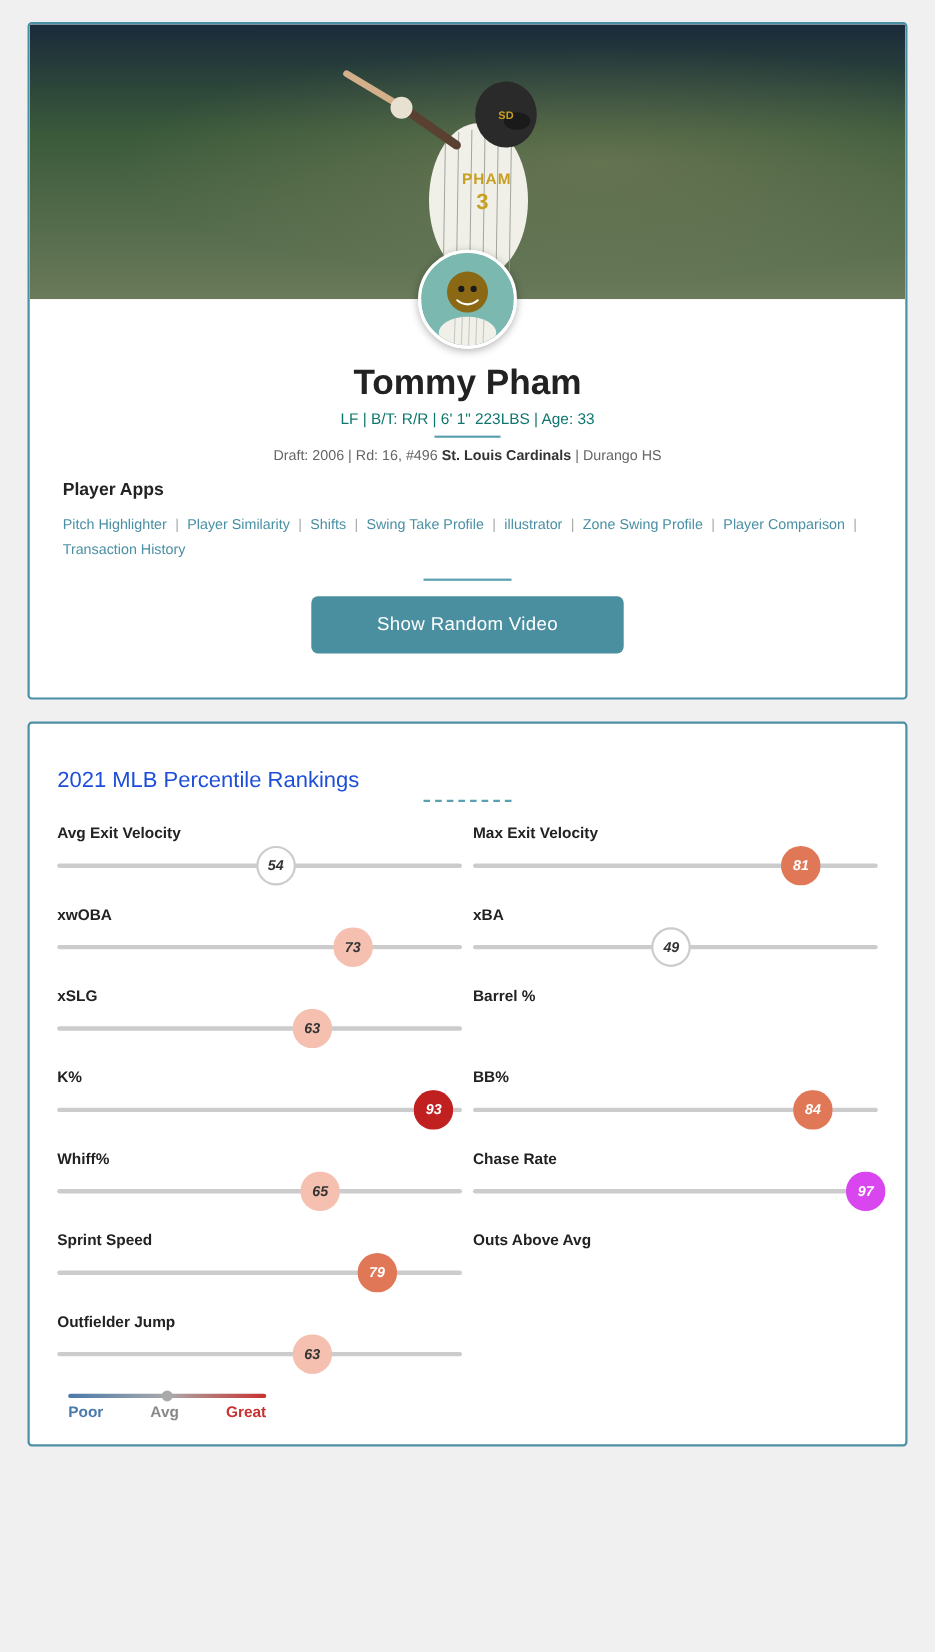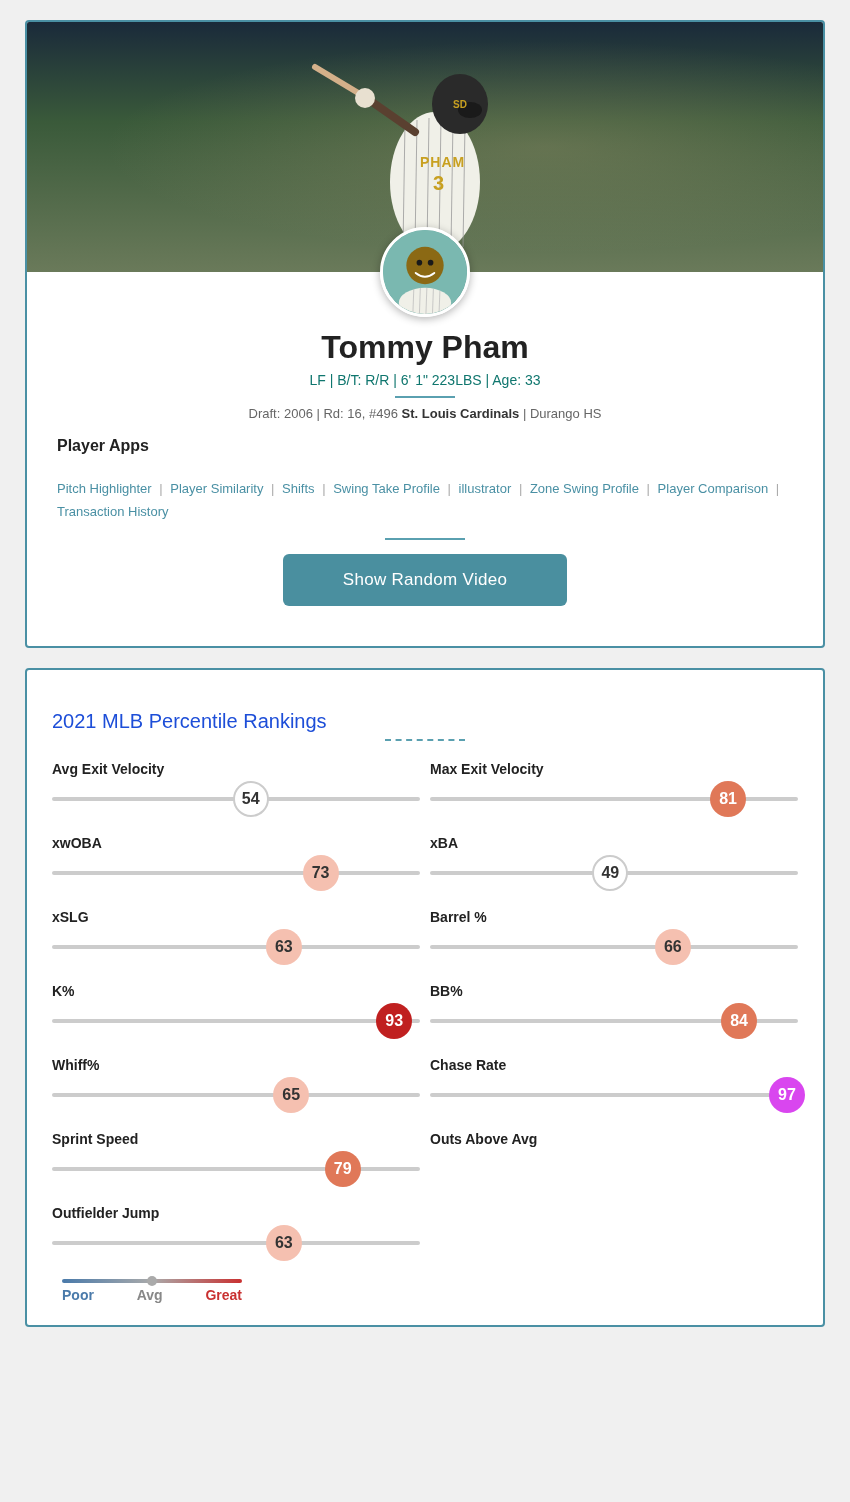--- a/index.html
+++ b/index.html
@@ -102,21 +102,21 @@
     }
 
     .player-apps-section {
       padding: 0 30px 20px;
     }
 
     .player-apps-title {
       font-size: 16px;
       font-weight: 700;
       color: #222;
-      margin-bottom: 22px;
+      margin-bottom: 10px;
     }
 
     .player-apps-links {
       font-size: 13px;
       color: #555;
       line-height: 1.8;
     }
 
     .player-apps-links a {
       color: #4a90a4;
@@ -212,25 +212,26 @@
     .slider-thumb {
       position: absolute;
       top: 50%;
       transform: translate(-50%, -50%);
       width: 36px;
       height: 36px;
       border-radius: 50%;
       display: flex;
       align-items: center;
       justify-content: center;
-      font-size: 16px;
+      font-size: 13px;
       font-weight: 700;
       color: #333;
       border: 2px solid rgba(0,0,0,0.1);
       z-index: 2;
+      font-style: italic;
     }
 
     
     .legend-track-wrapper {
       margin: 10px 0 6px;
       padding: 0 10px;
     }
     .legend-track {
       width: 180px;
       height: 4px;
@@ -394,25 +395,20 @@
       <div class="ranking-item">
         <div class="ranking-label">xSLG</div>
         <div class="slider-track-wrapper">
           <div class="slider-track">
             <div class="slider-thumb" style="background-color: rgb(245, 192, 176); color: rgb(51, 51, 51); border: 2px solid transparent; left: 63%;">63</div>
           </div>
         </div>
       </div>
       <div class="ranking-item">
         <div class="ranking-label">Barrel %</div>
-        <div class="slider-track-wrapper">
-          <div class="slider-track">
-            <div class="slider-thumb" style="background-color: rgb(245, 192, 176); color: rgb(51, 51, 51); border: 2px solid transparent; left: 66%;">66</div>
-          </div>
-        </div>
       </div>
       <div class="ranking-item">
         <div class="ranking-label">K%</div>
         <div class="slider-track-wrapper">
           <div class="slider-track">
             <div class="slider-thumb" style="background-color: rgb(192, 32, 32); color: rgb(255, 255, 255); border: 2px solid transparent; left: 93%;">93</div>
           </div>
         </div>
       </div>
       <div class="ranking-item">

